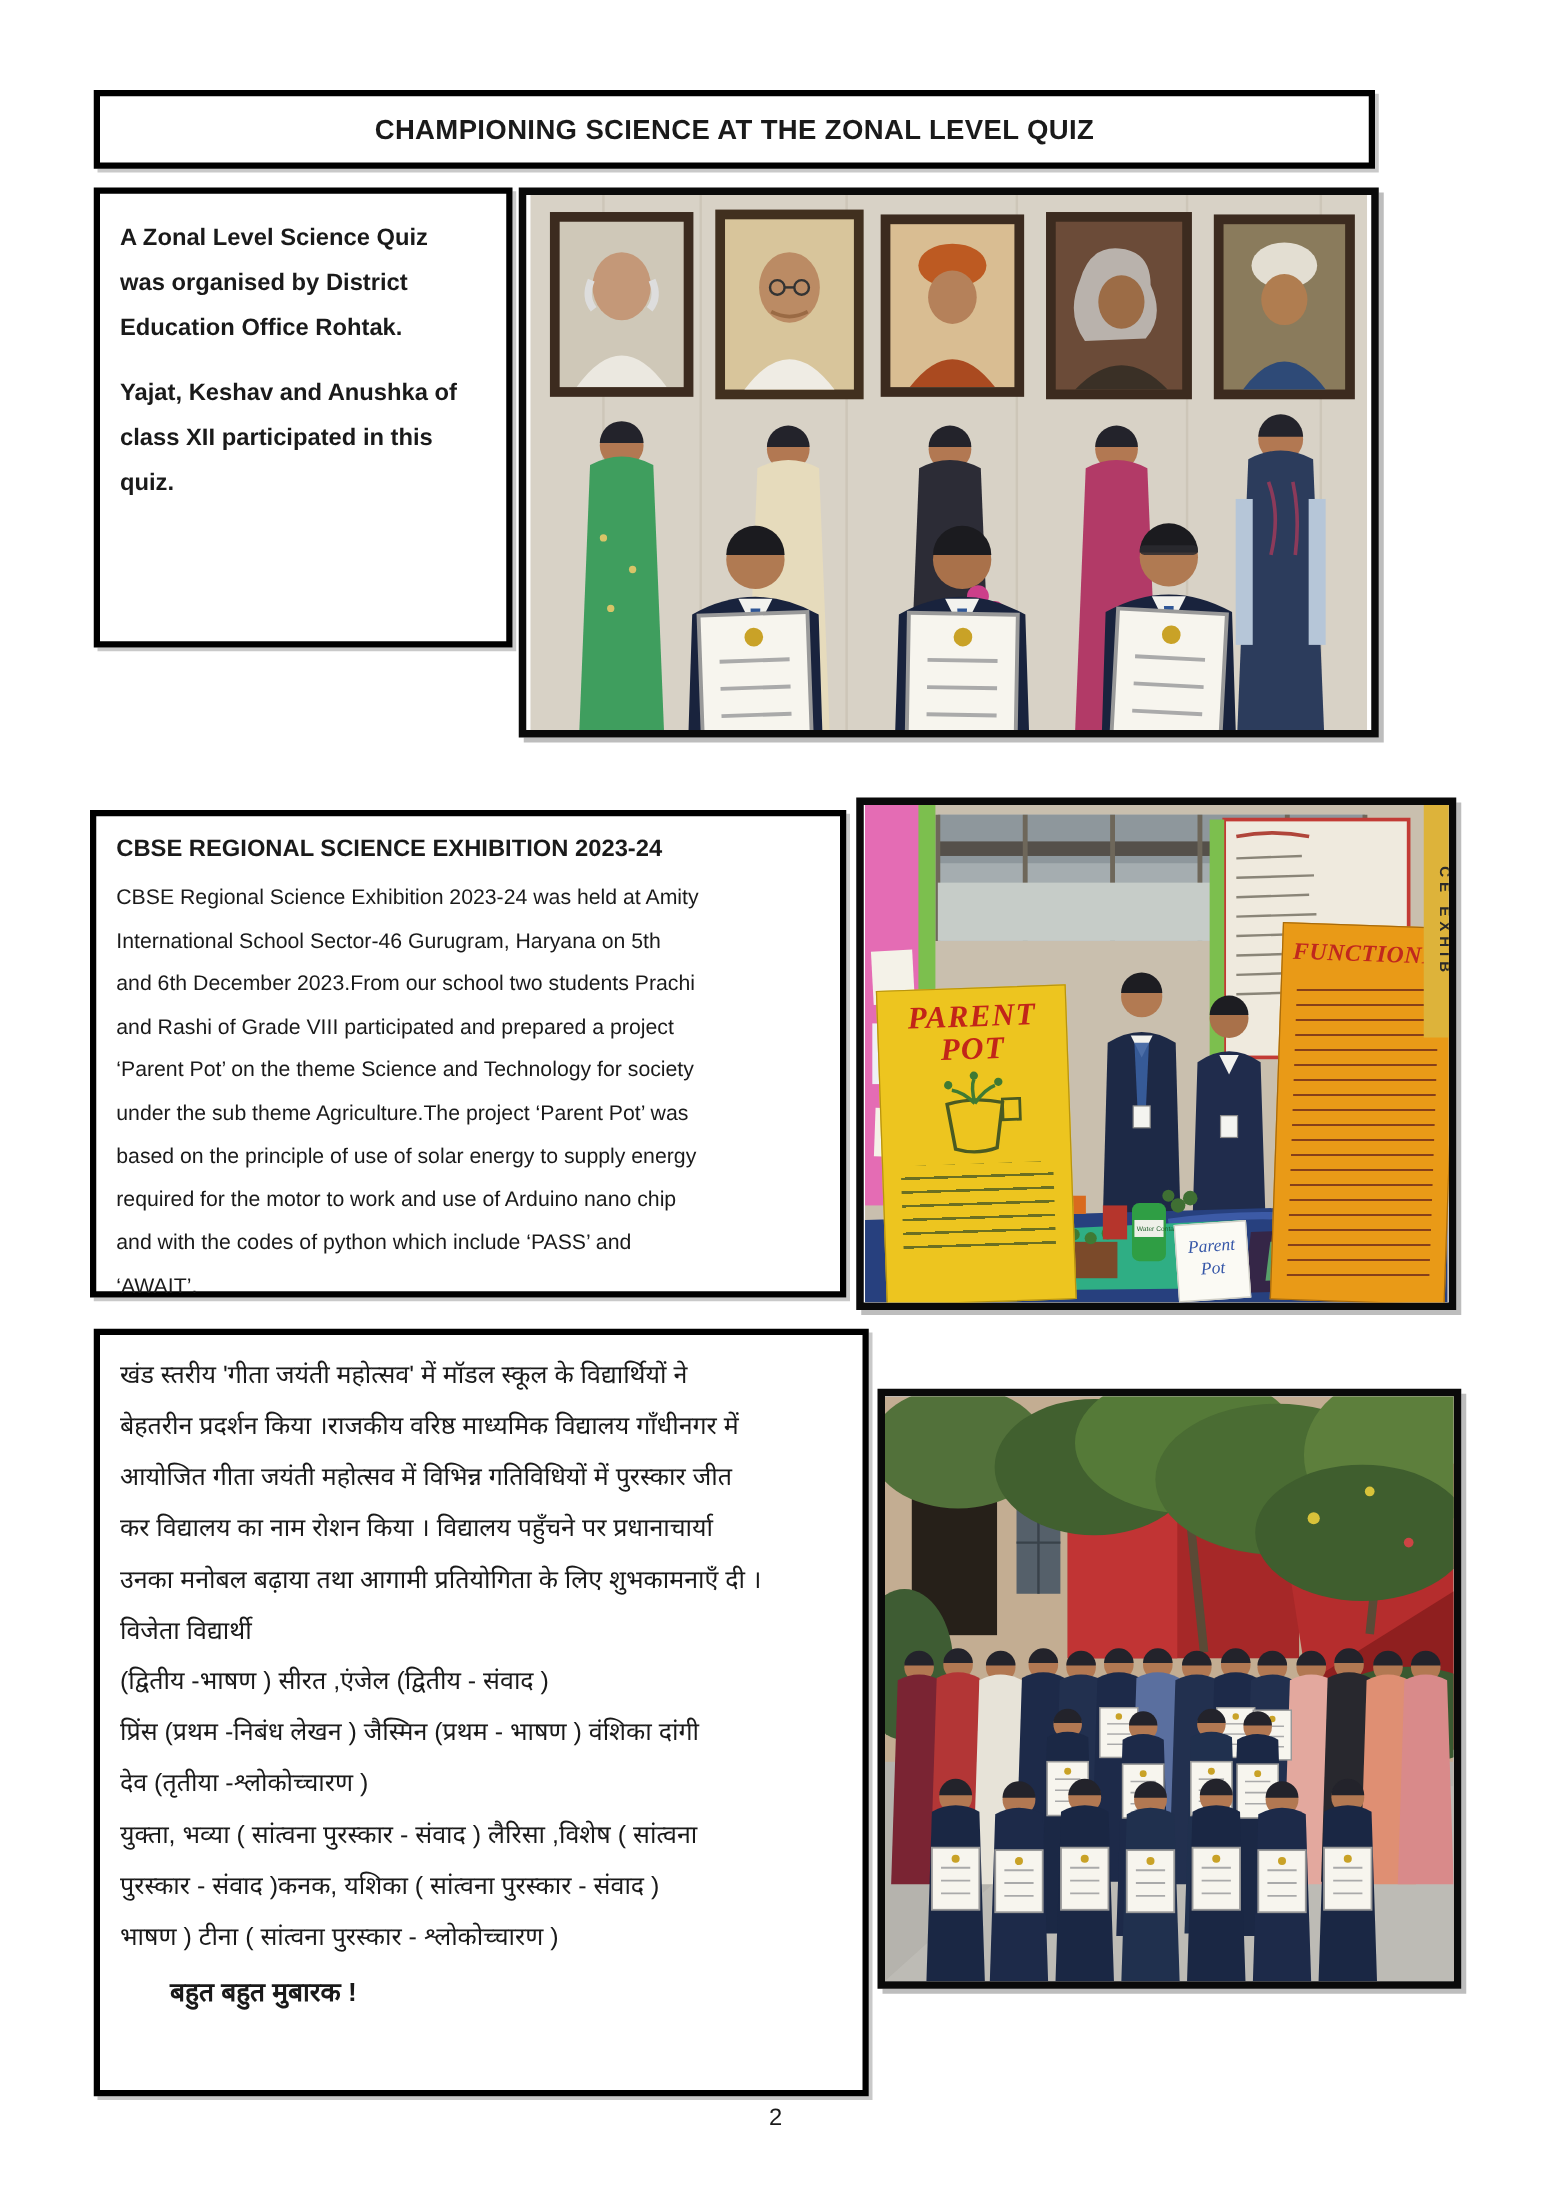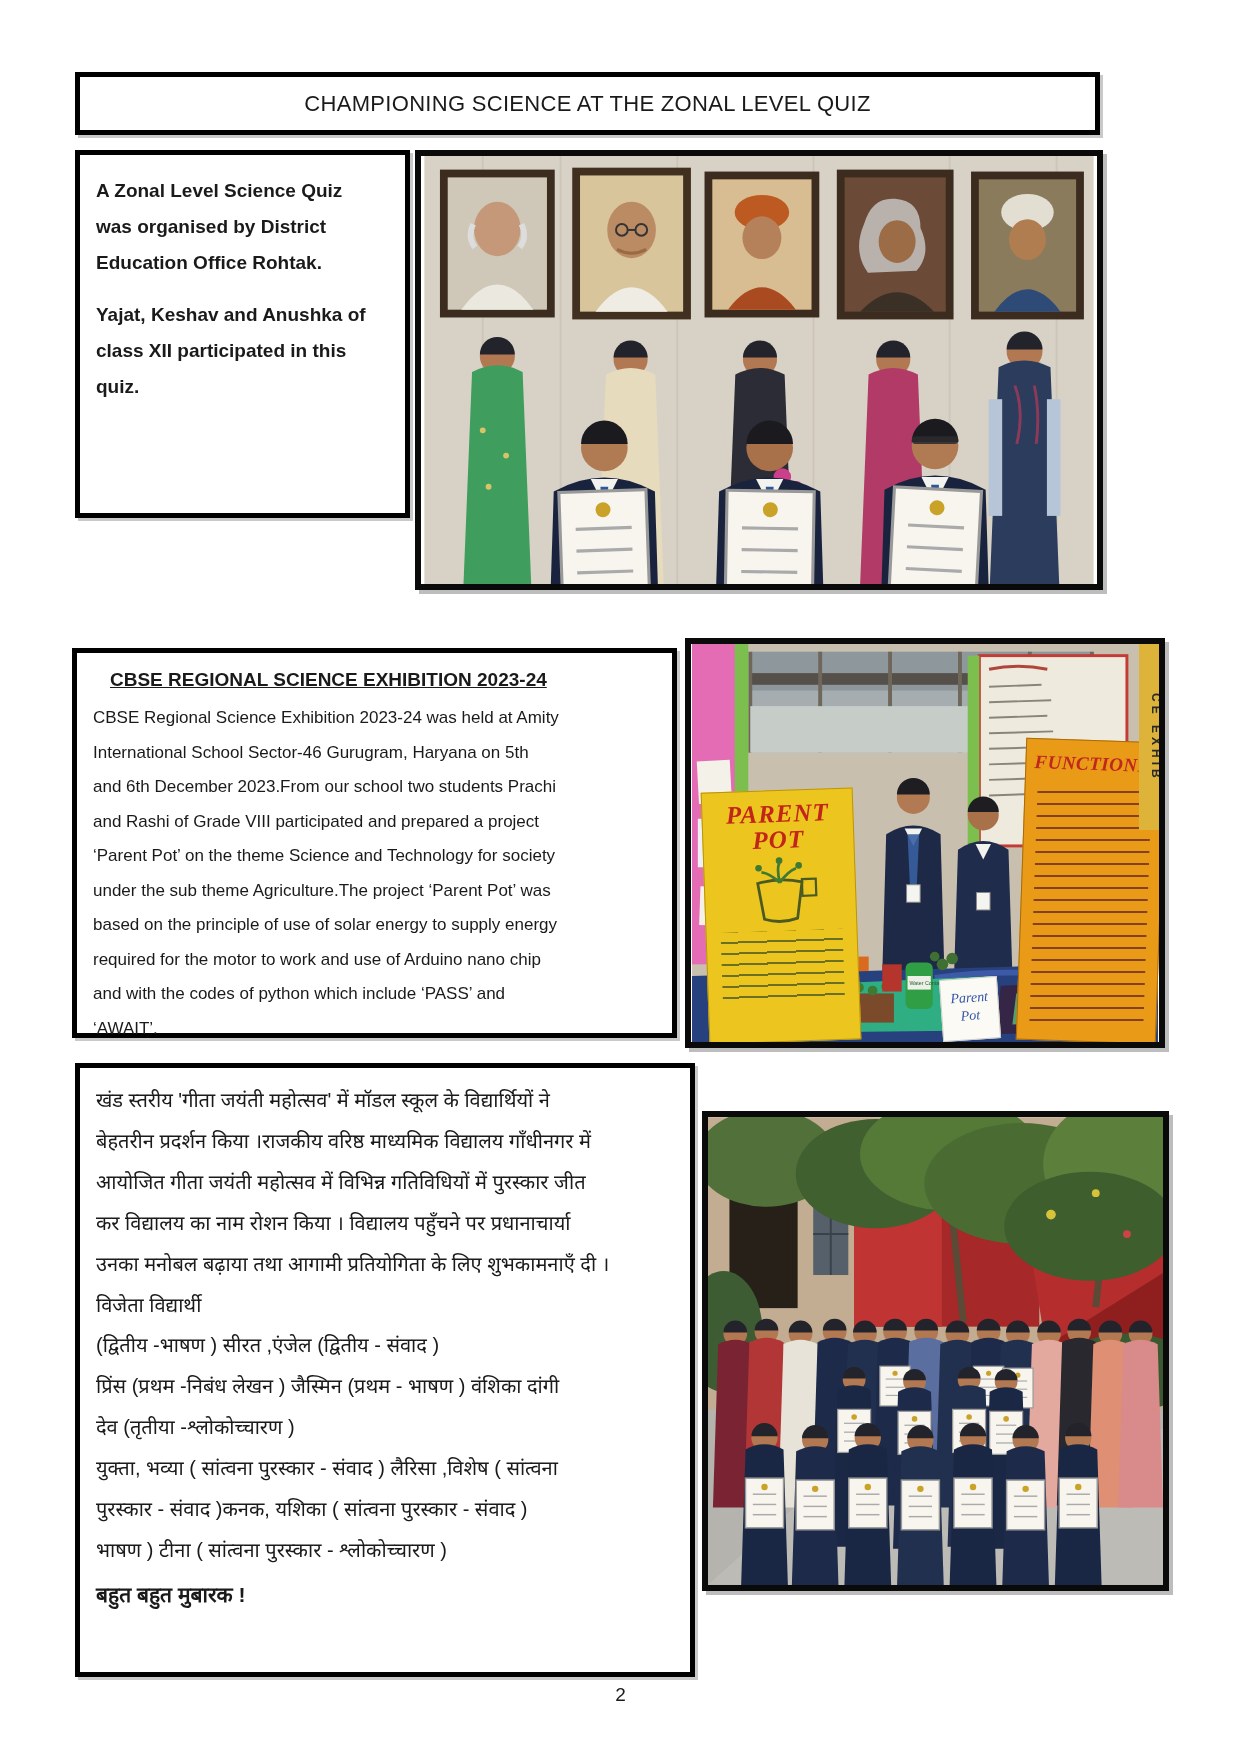--- a/index.html
+++ b/index.html
@@ -5,32 +5,32 @@
   html,body{margin:0;padding:0;}
   body{
     width:1241px;height:1755px;position:relative;background:#ffffff;
     font-family:"Liberation Sans","DejaVu Sans",sans-serif;color:#1a1a1a;
     overflow:hidden;
   }
   .abs{position:absolute;box-sizing:border-box;}
   .tbox{border:5px solid #000;background:#fff;box-shadow:3px 3px 0 #c9c9c9;}
   .pbox{border:6px solid #0a0a0a;background:#fff;box-shadow:4px 4px 0 #bdbdbd;overflow:hidden;}
   .header-box{left:75px;top:72px;width:1025px;height:63px;display:flex;align-items:center;justify-content:center;}
-  .header-title{font-weight:normal;font-size:22px;letter-spacing:.3px;}
+  .header-title{font-weight:bold;font-size:22px;letter-spacing:.3px;}
   .leftbox{left:75px;top:150px;width:335px;height:368px;padding:18px 16px;}
   .leftbox p{margin:0;font-weight:bold;font-size:19px;line-height:36px;white-space:pre-line;}
   .leftbox p + p{margin-top:16px;}
   .photo1{left:415px;top:150px;width:688px;height:440px;}
   .cbsebox{left:72px;top:648px;width:605px;height:390px;padding:16px 16px;}
-  .cbse-heading{font-weight:bold;font-size:19px;text-decoration:underline;margin:0 0 10px 17px;}
+  .cbse-heading{font-weight:bold;font-size:19px;margin:0 0 10px 0;}
   .cbse-body{font-size:17px;line-height:34.5px;white-space:pre-line;}
   .photo2{left:685px;top:638px;width:480px;height:410px;}
   .hindibox{left:75px;top:1063px;width:620px;height:614px;padding:12px 16px 0 16px;overflow:hidden;}
   .hline{font-size:20px;line-height:40.9px;white-space:nowrap;}
-  .hcongrats{font-size:21px;font-weight:bold;line-height:48px;white-space:nowrap;}
+  .hcongrats{font-size:21px;font-weight:bold;line-height:48px;white-space:nowrap;margin-left:40px;}
   .photo3{left:702px;top:1111px;width:467px;height:480px;}
   .pagenum{left:0;top:1684px;width:1241px;text-align:center;font-size:19px;}
   svg{display:block;}
   
   .poster-yellow{left:14px;top:146px;width:152px;height:252px;background:#edc51f;border:1px solid #b89410;
      transform:rotate(-2deg);padding:10px 8px;}
   .poster-yellow .ptitle{font-family:"Liberation Serif",serif;font-style:italic;font-weight:bold;
      color:#c22519;font-size:25px;text-align:center;letter-spacing:1px;line-height:26px;}
   .scribble{background:repeating-linear-gradient(180deg,transparent 0 9px,#4a5a22 9px 11px);opacity:.8;}
   .poster-orange{left:330px;top:96px;width:140px;height:302px;background:#e99a17;border:1px solid #a86b0c;

